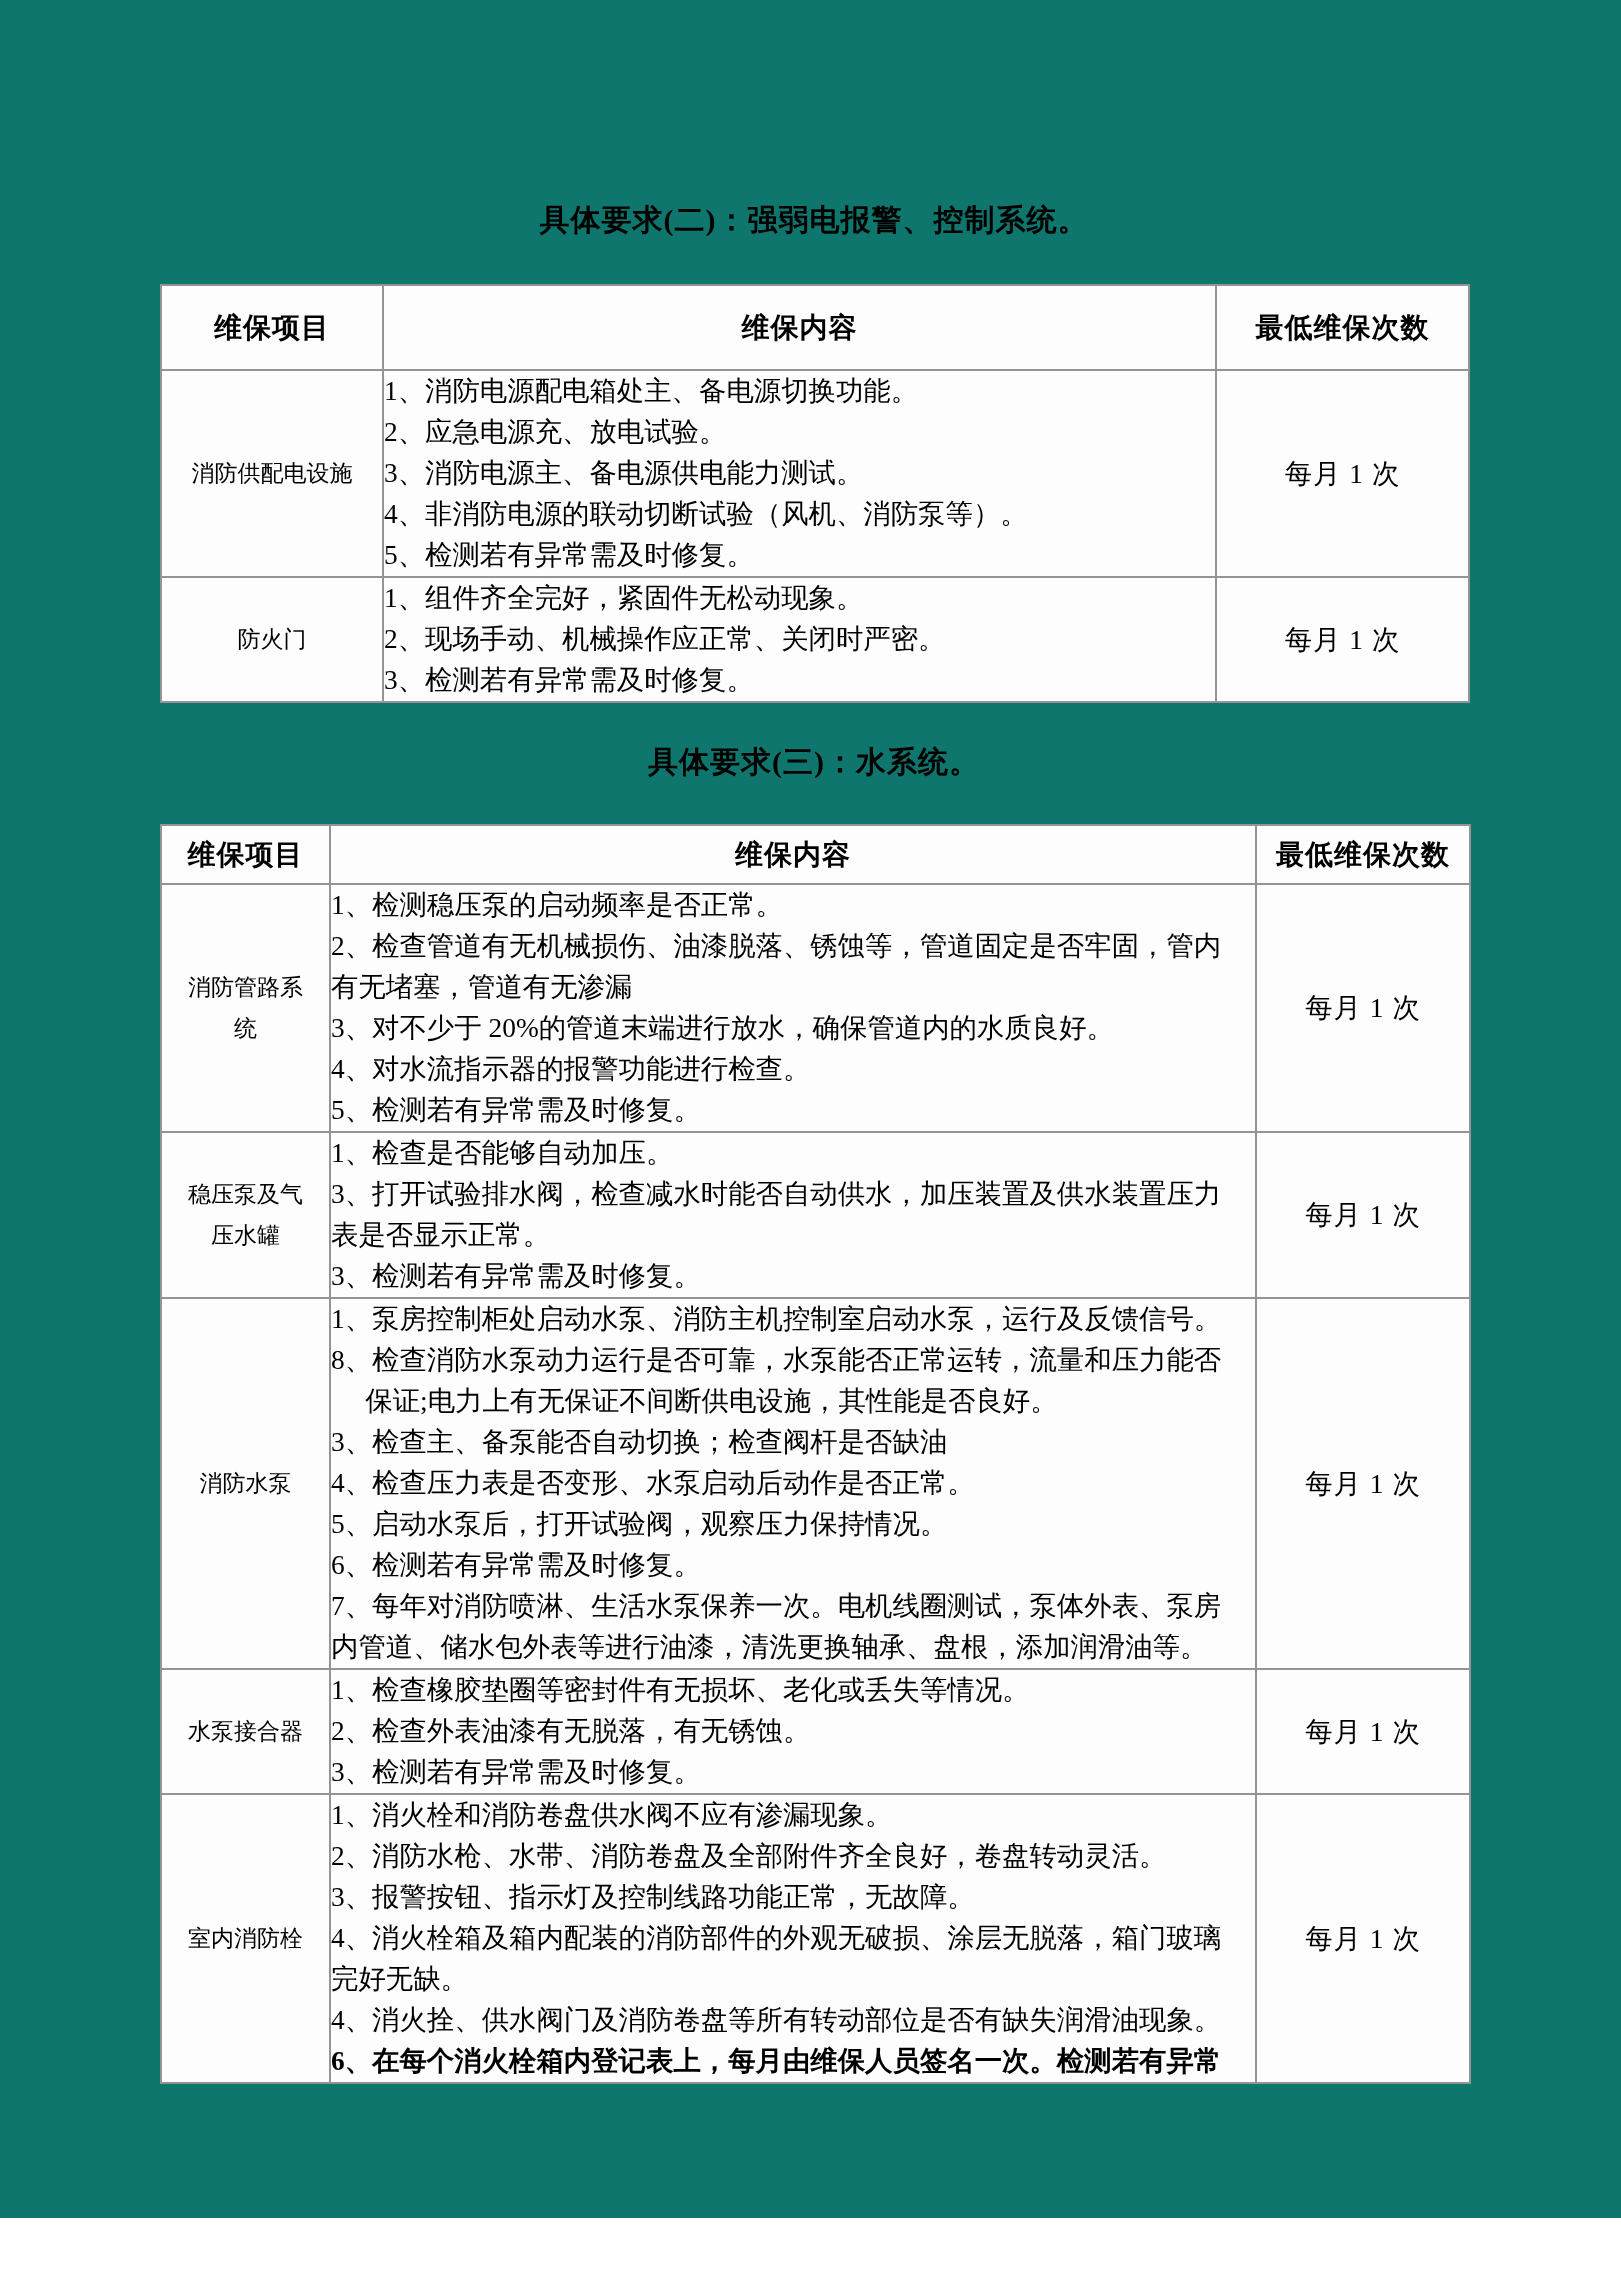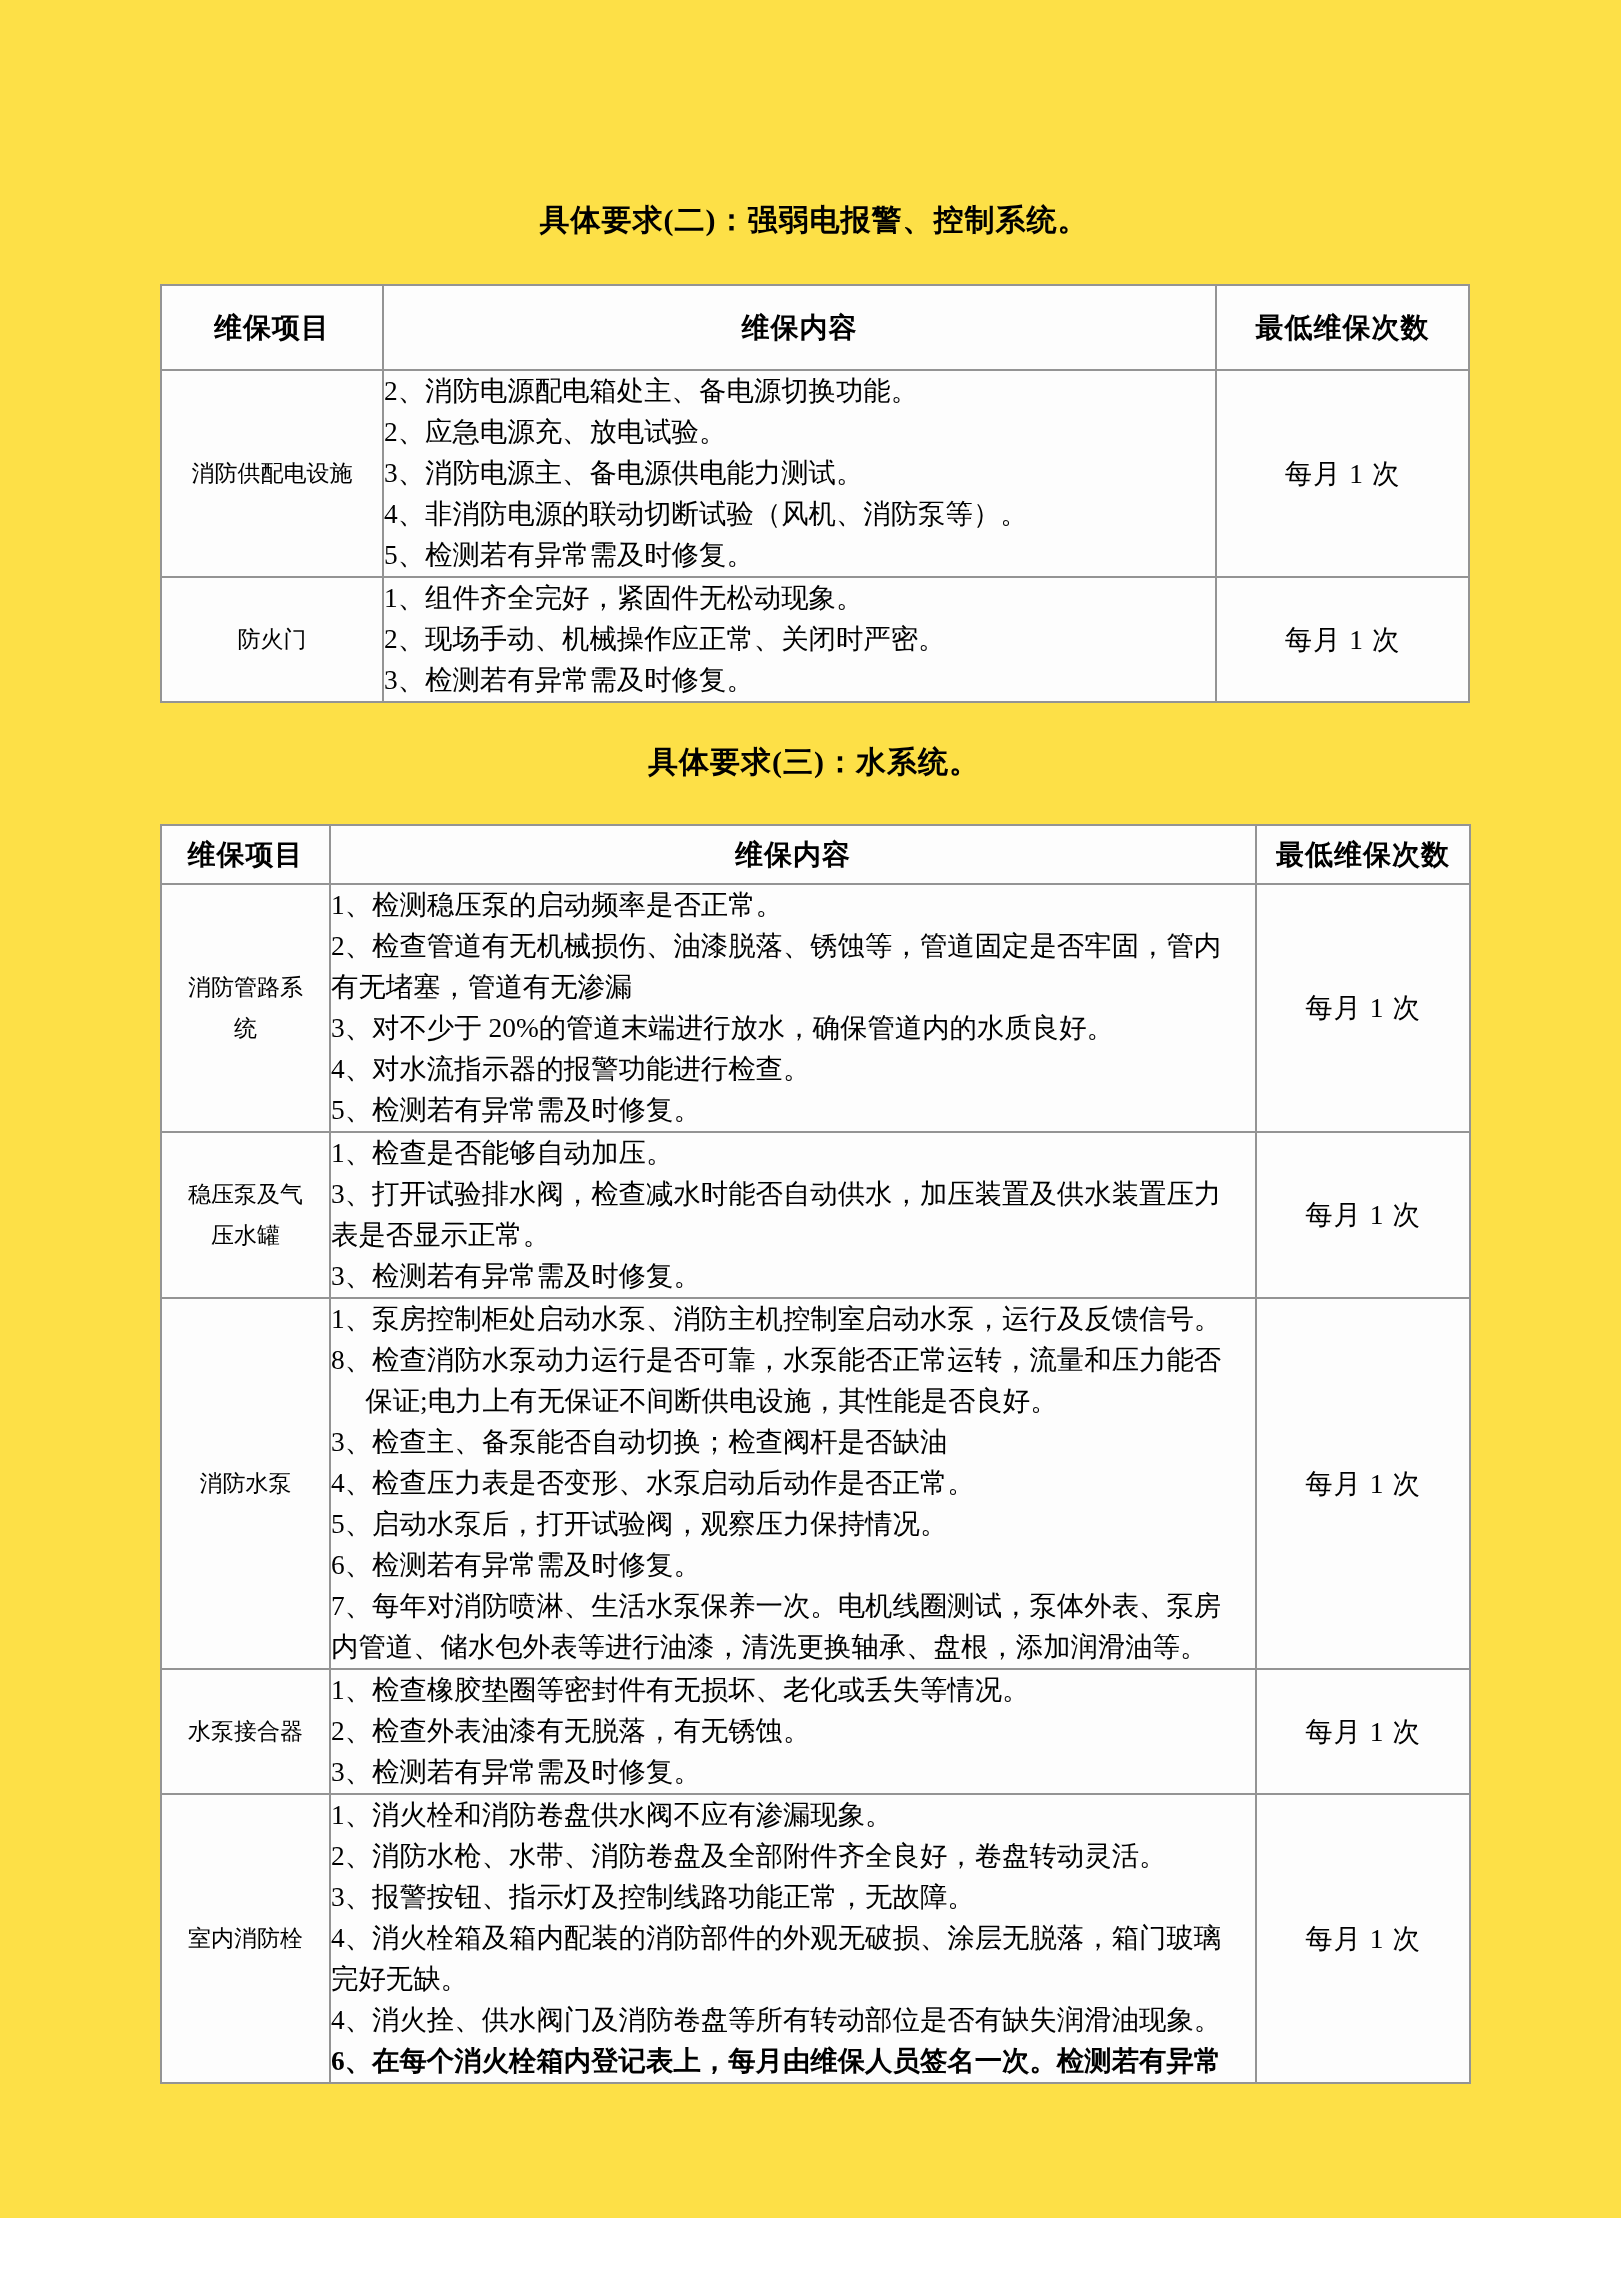--- a/index.html
+++ b/index.html
@@ -4,21 +4,21 @@
 <style>
   html, body {
     margin: 0;
     padding: 0;
     background: #ffffff;
   }
   .page {
     position: relative;
     width: 1621px;
     height: 2218px;
-    background: #fde047;
+    background: #0f766e;
     color: #000;
     font-family: "Liberation Serif", "DejaVu Serif", serif;
     overflow: hidden;
   }
   .section-first { padding-top: 200px; }
   .doc-title {
     width: 1308px;
     margin: 0 0 43px 160px;
     text-align: center;
     font-size: 30px;
@@ -87,21 +87,21 @@
         <tr>
           <th>维保项目</th>
           <th>维保内容</th>
           <th>最低维保次数</th>
         </tr>
       </thead>
       <tbody>
           <tr>
             <td class="item-cell">消防供配电设施</td>
             <td class="content-cell">
-              <div class="content-line">2、消防电源配电箱处主、备电源切换功能。</div>
+              <div class="content-line">1、消防电源配电箱处主、备电源切换功能。</div>
               <div class="content-line">2、应急电源充、放电试验。</div>
               <div class="content-line">3、消防电源主、备电源供电能力测试。</div>
               <div class="content-line">4、非消防电源的联动切断试验（风机、消防泵等）。</div>
               <div class="content-line">5、检测若有异常需及时修复。</div>
             </td>
             <td class="freq-cell">每月 1 次</td>
           </tr>
           <tr>
             <td class="item-cell">防火门</td>
             <td class="content-cell">

